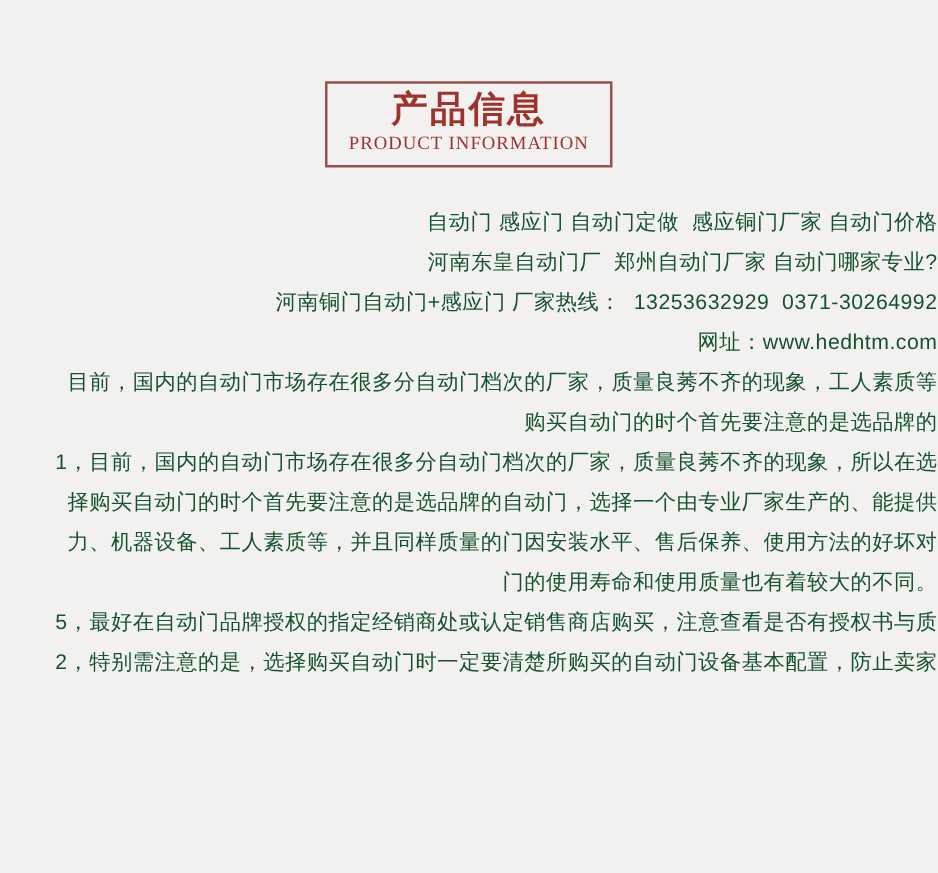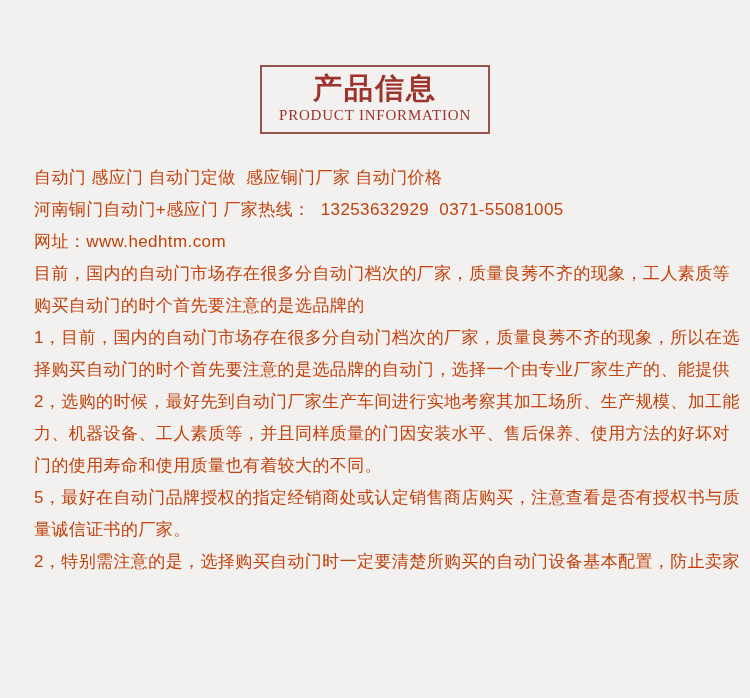--- a/index.html
+++ b/index.html
@@ -39,42 +39,42 @@
     white-space: pre;
     font-family: Liberation Serif, serif;
   }
   .content {
     margin: 28px 0 0 34px;
   }
   .text-line {
     font-size: 17px;
     line-height: 32px;
     height: 32px;
-    color: #c2410c;
+    color: #14532d;
     letter-spacing: 0.4px;
     white-space: pre;
+    text-align: right;
   }
 </style>
 </head>
 <body style="background: rgb(242, 241, 239);">
 
 <div class="header-wrap">
   <div class="header-box">
     <div class="header-title">产品信息</div>
     <div class="header-subtitle">PRODUCT INFORMATION</div>
   </div>
 </div>
 
 <div class="content">
     <div class="text-line">自动门 感应门 自动门定做  感应铜门厂家 自动门价格</div>
-    <div class="text-line">河南铜门自动门+感应门 厂家热线：  13253632929  0371-55081005</div>
+    <div class="text-line">河南东皇自动门厂  郑州自动门厂家 自动门哪家专业?</div>
+    <div class="text-line">河南铜门自动门+感应门 厂家热线：  13253632929  0371-30264992</div>
     <div class="text-line">网址：www.hedhtm.com</div>
     <div class="text-line">目前，国内的自动门市场存在很多分自动门档次的厂家，质量良莠不齐的现象，工人素质等</div>
     <div class="text-line">购买自动门的时个首先要注意的是选品牌的</div>
     <div class="text-line">1，目前，国内的自动门市场存在很多分自动门档次的厂家，质量良莠不齐的现象，所以在选</div>
     <div class="text-line">择购买自动门的时个首先要注意的是选品牌的自动门，选择一个由专业厂家生产的、能提供</div>
-    <div class="text-line">2，选购的时候，最好先到自动门厂家生产车间进行实地考察其加工场所、生产规模、加工能</div>
     <div class="text-line">力、机器设备、工人素质等，并且同样质量的门因安装水平、售后保养、使用方法的好坏对</div>
     <div class="text-line">门的使用寿命和使用质量也有着较大的不同。</div>
     <div class="text-line">5，最好在自动门品牌授权的指定经销商处或认定销售商店购买，注意查看是否有授权书与质</div>
-    <div class="text-line">量诚信证书的厂家。</div>
     <div class="text-line">2，特别需注意的是，选择购买自动门时一定要清楚所购买的自动门设备基本配置，防止卖家</div>
   </div>
 
 </body></html>

